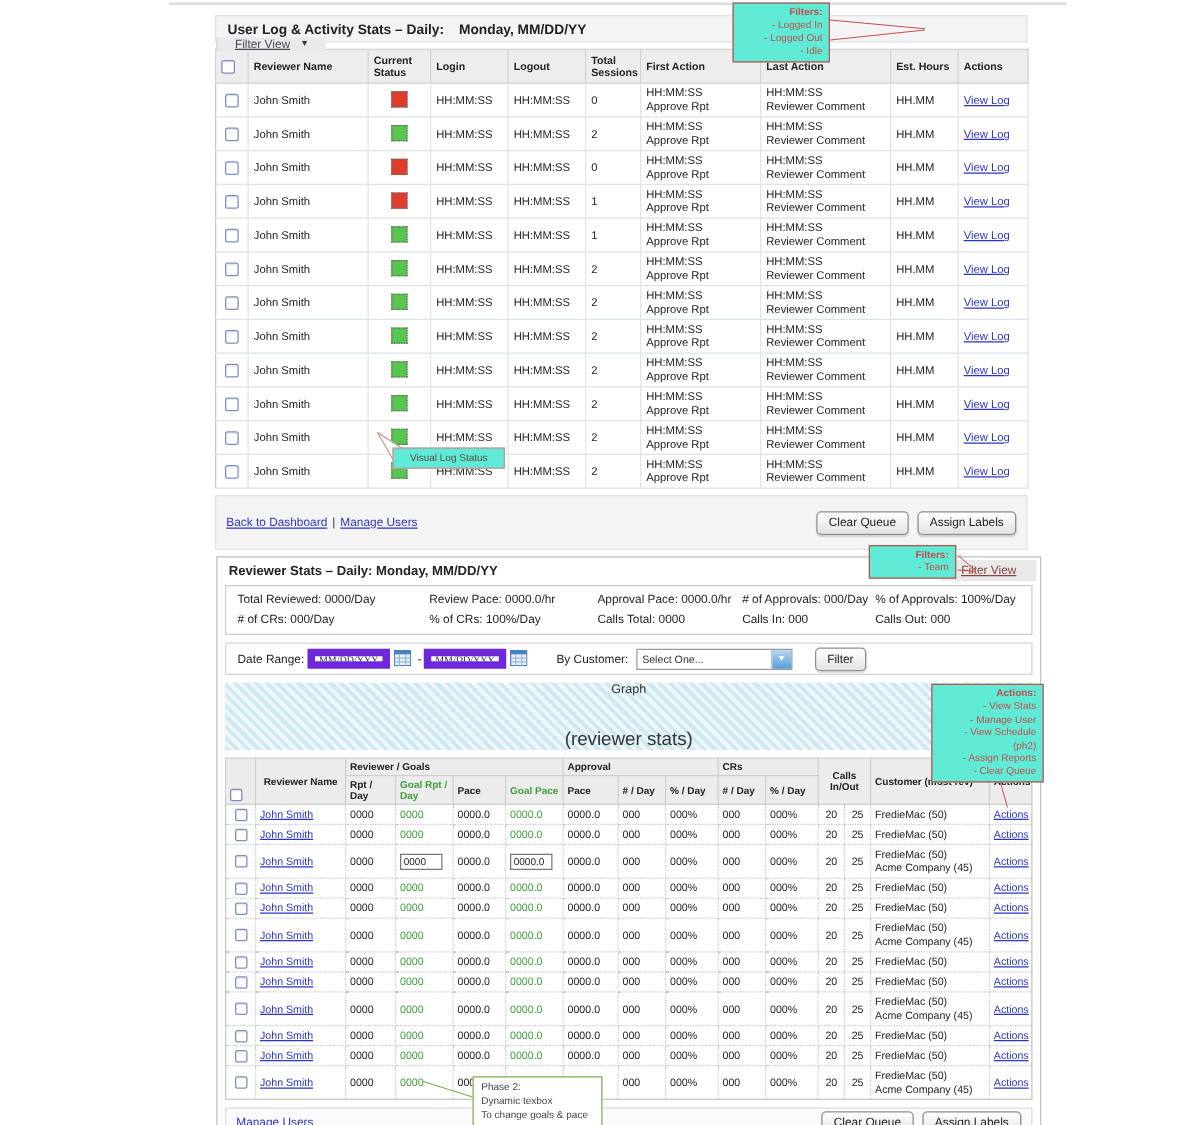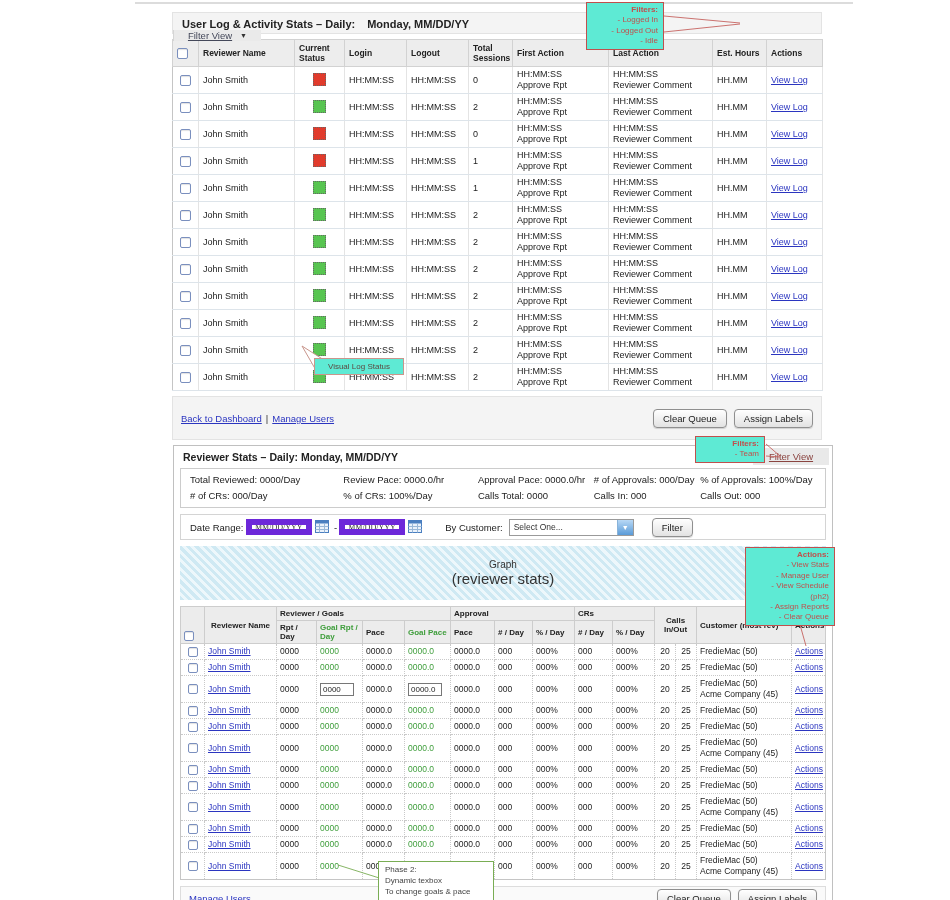--- a/index.html
+++ b/index.html
@@ -50,21 +50,21 @@
   .filter-box { margin:6px 6px 0; border:1px solid #d4d4d4; padding:4px 9px; display:flex; align-items:center; font-size:9.5px; height:26px; }
   .date-input { width:66px; height:16px; border:6px solid #6d28d9; font-size:8px; padding:1px 3px; color:#333; font-family:Liberation Serif, serif; }
   .cal-icon { margin:0 3px; cursor:pointer; display:inline-block; }
   .dash { margin:0 2px; }
   .bycust { margin-left:20px; margin-right:6px; }
   .fake-select { width:125px; height:17px; border:1px solid #9a9a9a; background:#fff; display:flex; align-items:center; cursor:pointer; }
   .fake-select .sel-text { flex:1; font-size:8.5px; padding:0 4px; color:#333; }
   .sel-arrow { width:16px; height:15px; background:linear-gradient(#b8d8f5,#5a9bd8); color:#fff; font-size:7px; display:flex; align-items:center; justify-content:center; border-left:1px solid #89b3d9; }
   .filter-btn { margin-left:18px; }
 
-  .graph-band { margin:6px 6px 0; height:54px; background:repeating-linear-gradient(45deg,#cfe9f3 0px,#cfe9f3 3px,#edf7fb 3px,#edf7fb 6px); display:flex; flex-direction:column; align-items:center; justify-content:center; font-size:10px; color:#333; }
+  .graph-band { margin:6px 6px 0; height:54px; background:repeating-linear-gradient(45deg,#cfe9f3 0px,#cfe9f3 3px,#edf7fb 3px,#edf7fb 6px); display:flex; flex-direction:column; align-items:center; justify-content:space-between; font-size:10px; color:#333; }
   .graph-band .sub { font-size:15px; }
 
   table.t2 { border-collapse:collapse; table-layout:fixed; width:646px; margin:6px 6px 0; border:1px solid #c5c5c5; font-size:8.5px; }
   table.t2 th { background:#ececec; border:1px solid #cdcdcd; font-size:8px; font-weight:bold; text-align:left; padding:2px 3px; vertical-align:middle; }
   table.t2 td { border:1px dotted #c9c9c9; padding:2px 3px; line-height:11px; vertical-align:middle; background:#fff; }
   table.t2 .ctr { text-align:center; }
   th.goal, td.goal { background:#fbfbda; border-left:1px solid #8fb969; border-right:1px solid #8fb969; }
   th.goal { color:#3f9e3c; border-top:1px solid #8fb969; }
   td.goal { color:#3f9e3c; }
   .goal-input { width:34px; height:13px; border:1px solid #777; font-size:8px; padding:0 2px; font-family:"Liberation Sans", sans-serif; background:#fff; color:#222; }
@@ -749,17 +749,17 @@
 
 <div class="ann-red" style="left:745px; top:547px; width:90px;">
   <div class="ann-title">Actions:</div>
   <div>- View Stats</div>
   <div>- Manage User</div>
   <div>- View Schedule (ph2)</div>
   <div>- Assign Reports</div>
   <div>- Clear Queue</div>
 </div>
 
-<div id="ann-phase2" style="left:378px; top:861px; width:116px;">
+<div id="ann-phase2" style="left:378px; top:861px; width:104px;">
   <div>Phase 2:</div>
   <div>Dynamic texbox</div>
   <div>To change goals &amp; pace</div>
 </div>
 
 </body></html>

